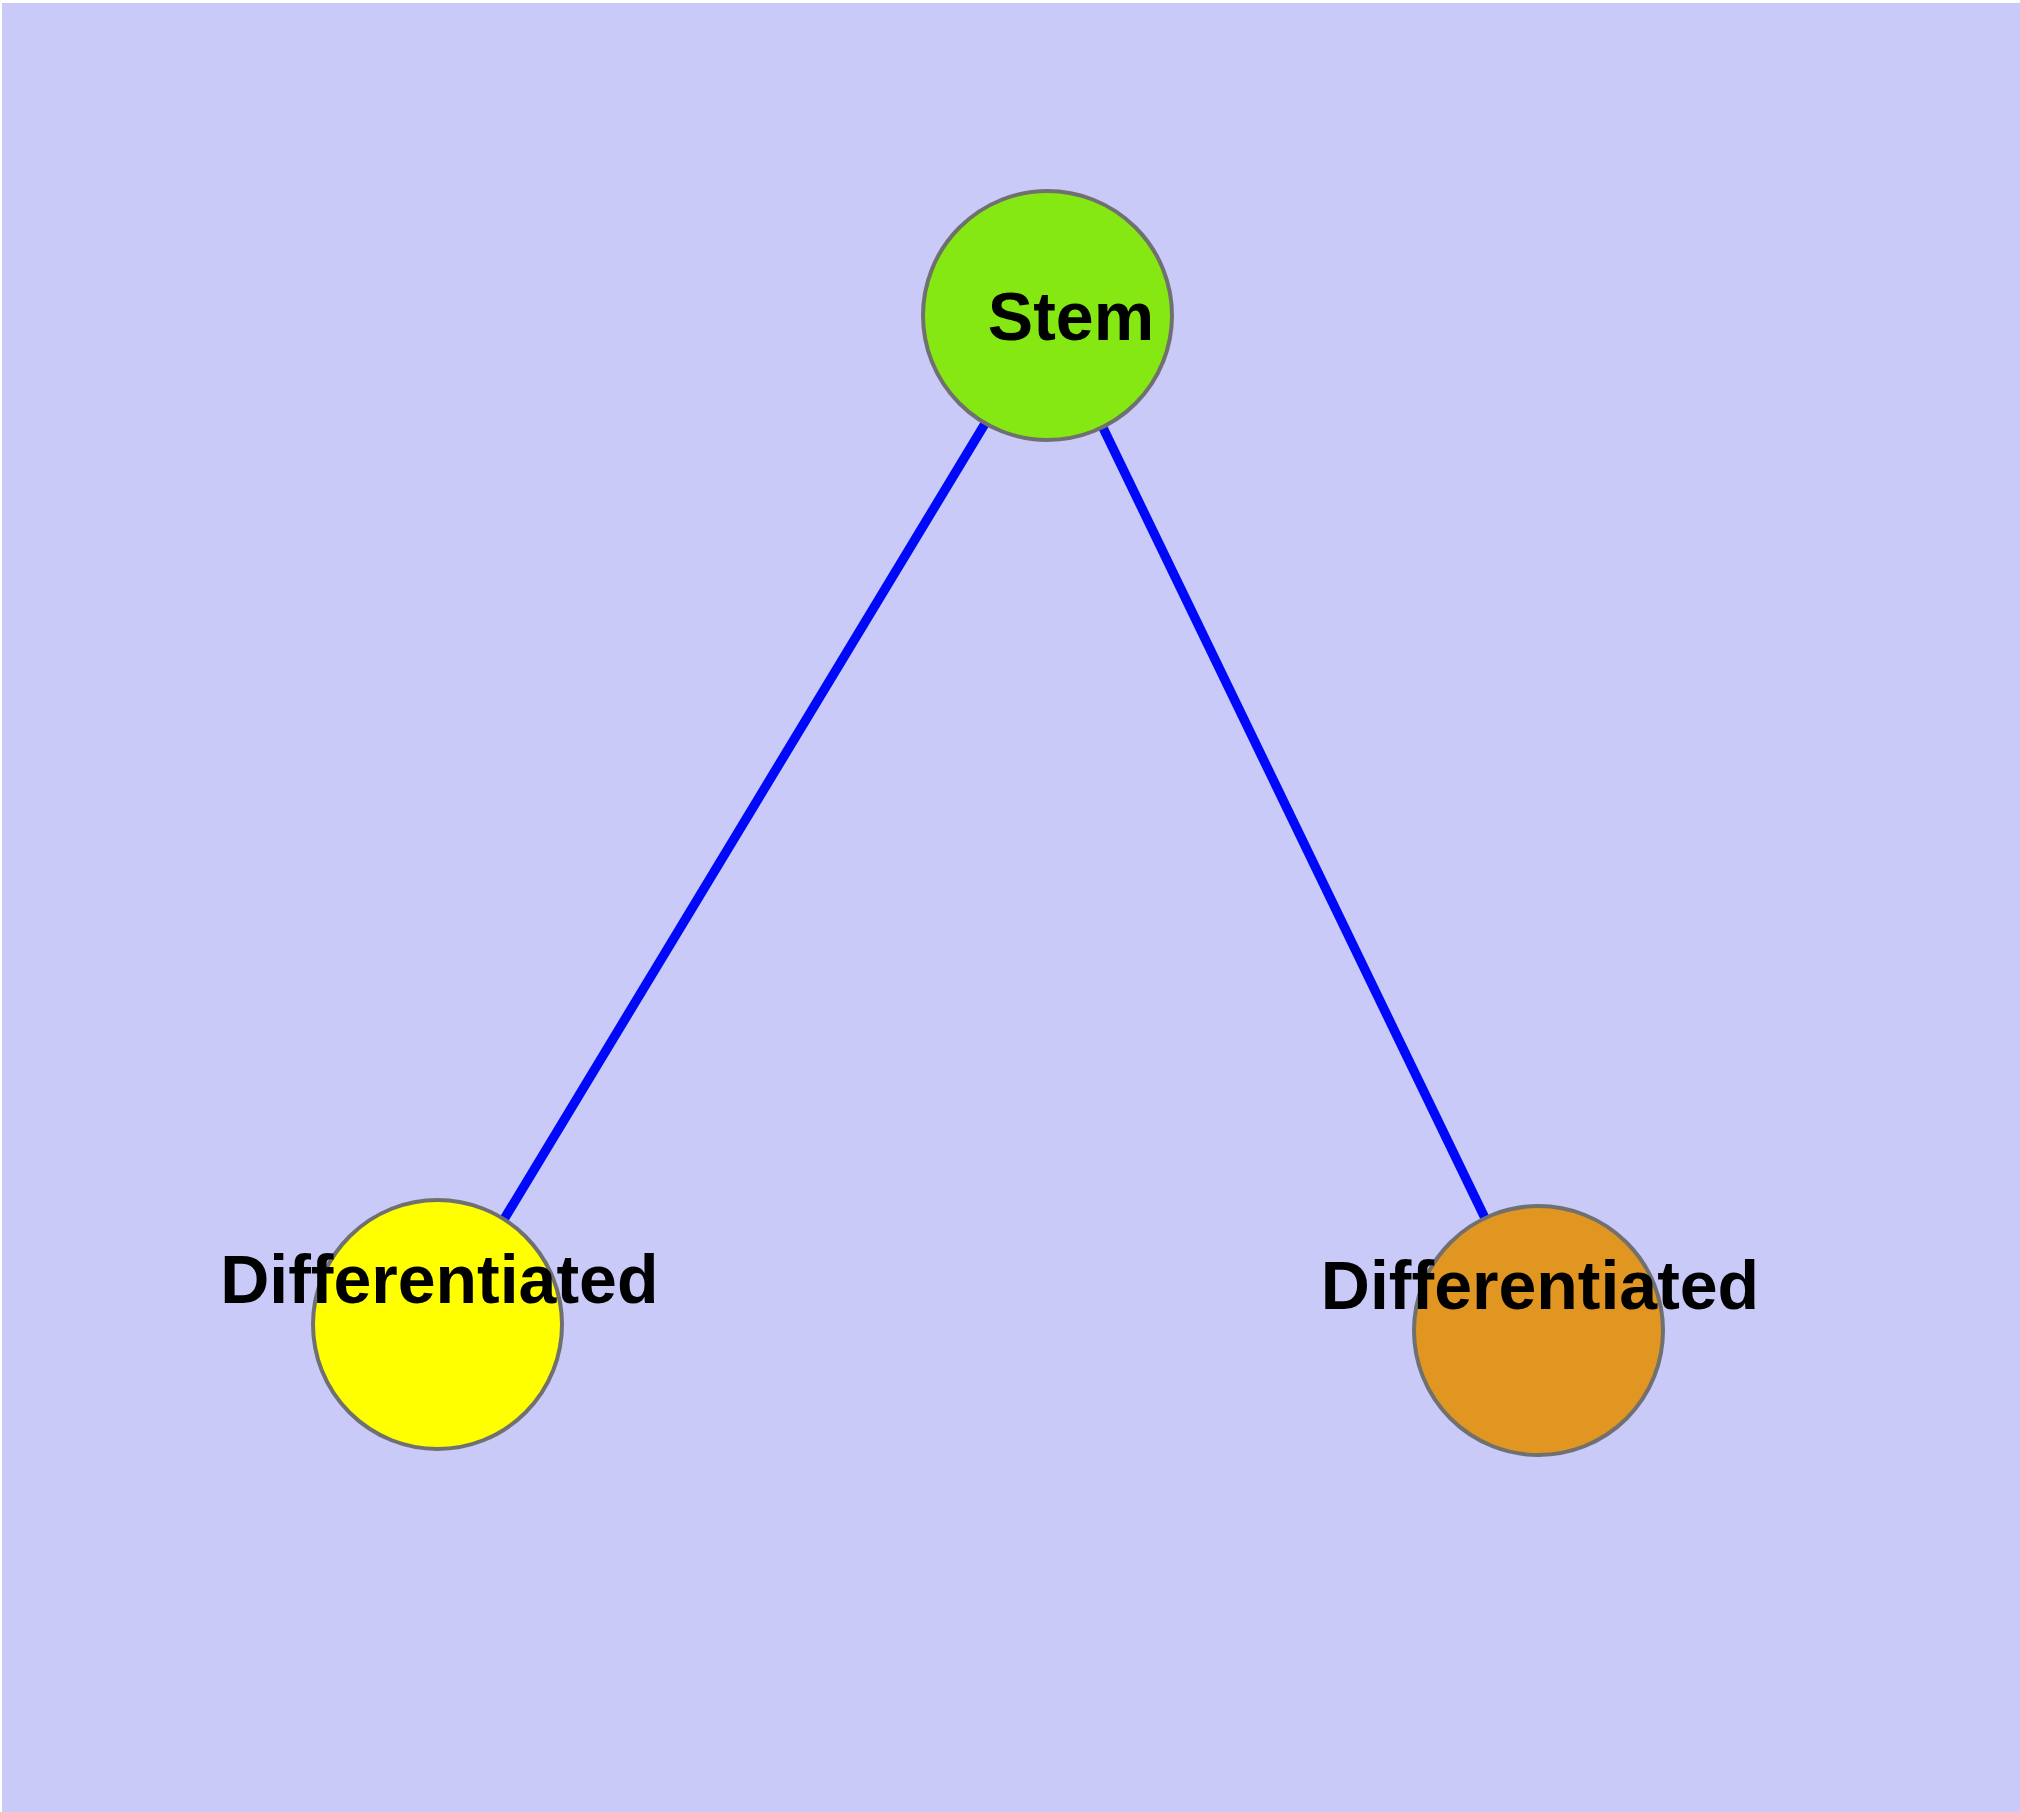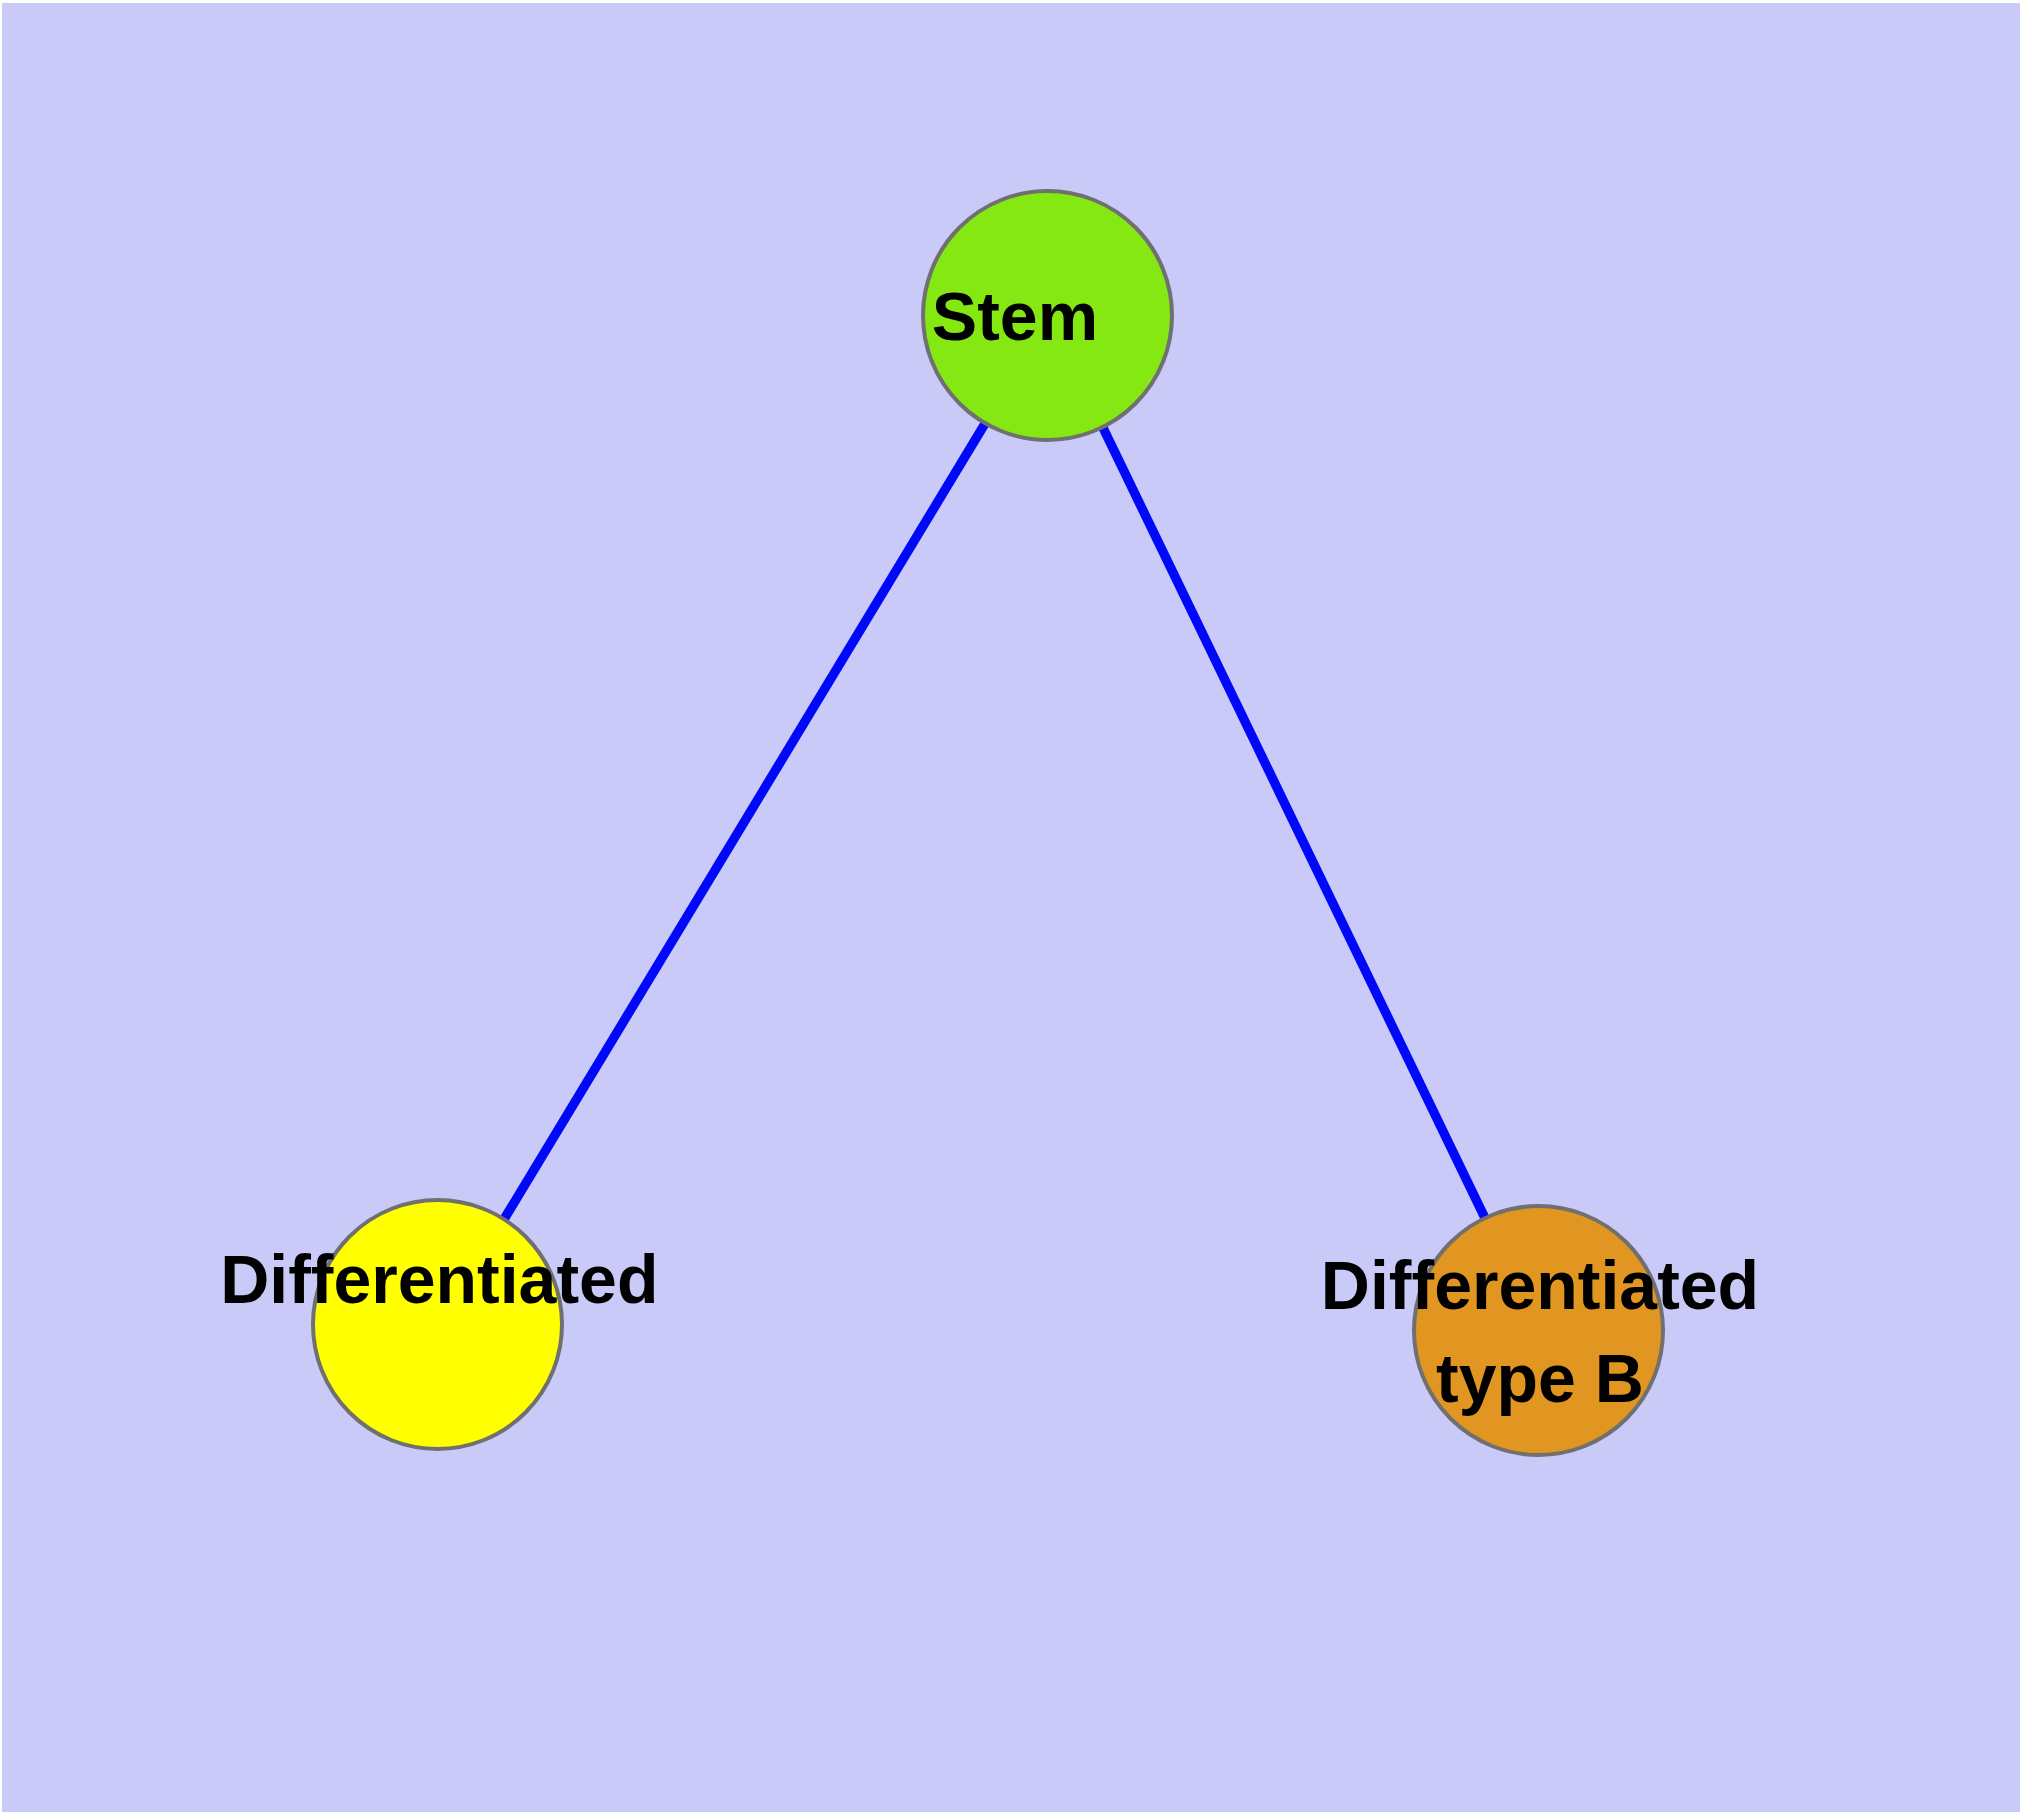--- a/index.html
+++ b/index.html
@@ -55,21 +55,21 @@
   .node-label {
     position: absolute;
     width: 848px;
     text-align: center;
     color: var(--label);
     font-weight: bold;
     font-size: 68px;
     line-height: 93px;
     white-space: nowrap;
   }
-  .label-stem   { left: 591px;  top: 270px;  }  
+  .label-stem   { left: 647px;  top: 270px;  }  
   .label-type-a { left: 15.3px;   top: 1233px; }  
   .label-type-b { left: 1116px; top: 1239px; }  
   .label-line { display: block; }
 </style>
 </head>
 <body>
 
 <div class="page">
   <div class="panel"></div>
 
@@ -85,16 +85,15 @@
   <div class="node-label label-stem">
     <span class="label-line">Stem</span>
   </div>
 
   <div class="node-label label-type-a">
     <span class="label-line">Differentiated</span>
   </div>
 
   <div class="node-label label-type-b">
     <span class="label-line">Differentiated</span>
-    <span class="label-line">type B</span>
   </div>
 </div>
 
 
 </body></html>

